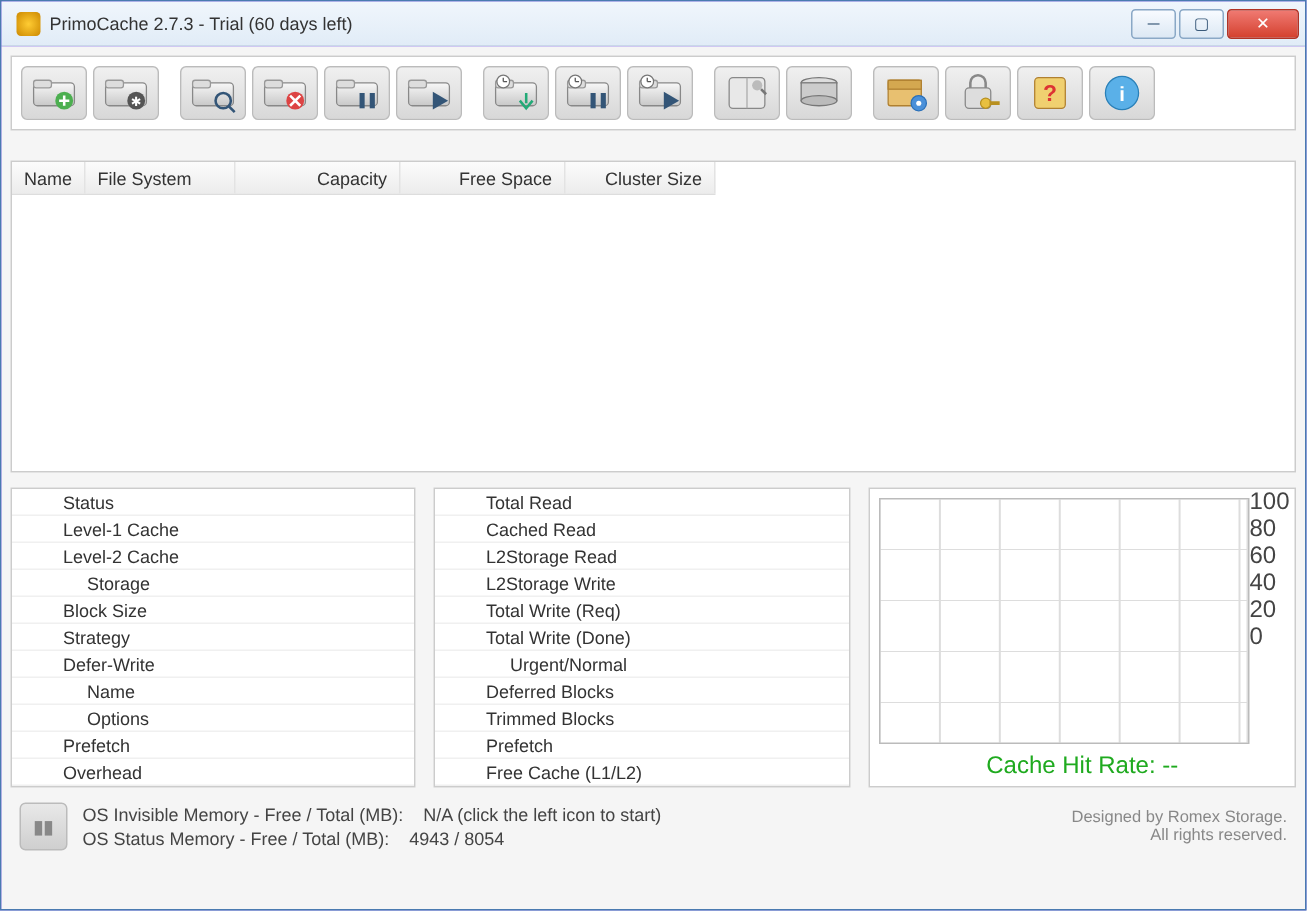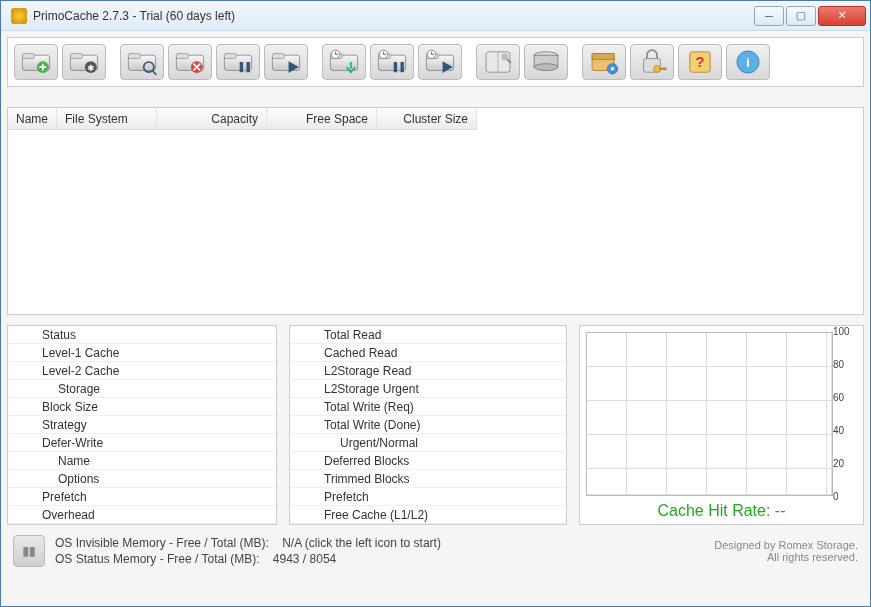--- a/index.html
+++ b/index.html
@@ -114,21 +114,21 @@
   position: absolute; left: 6px; top: 6px; right: 30px; bottom: 28px;
 }
 .chartarea .grid {
   width: 100%; height: 100%;
   border: 1px solid #bbb;
   background-image:
     repeating-linear-gradient(to right, #ddd 0 1px, transparent 1px 40px),
     repeating-linear-gradient(to bottom, #ddd 0 1px, transparent 1px 34px);
   background-position: -1px -1px;
 }
-.ylabels { position:absolute; right:4px; top:0; bottom:22px; width:26px; display:flex; flex-direction:column; justify-content:space-between; font-size:10px; color:#444; text-align:left;}
+.ylabels { position:absolute; right:4px; top:0; bottom:22px; width:26px; display:flex; flex-direction:column; justify-content:flex-start; font-size:16px; color:#444; text-align:left;}
 .chartcap { position:absolute; left:0; right:0; bottom:4px; text-align:center; color:#1faa1f; font-size:16px;}
 .footer {
   margin-top: 6px;
   display: flex;
   align-items: center;
   padding: 4px 6px;
   font-size: 12px;
   color: #444;
 }
 .footicon {
@@ -423,21 +423,21 @@
           <div class="kv">
             <span class="k">Total Read</span>
           </div>
           <div class="kv">
             <span class="k">Cached Read</span>
           </div>
           <div class="kv">
             <span class="k">L2Storage Read</span>
           </div>
           <div class="kv">
-            <span class="k">L2Storage Urgent</span>
+            <span class="k">L2Storage Write</span>
           </div>
           <div class="kv">
             <span class="k">Total Write (Req)</span>
           </div>
           <div class="kv">
             <span class="k">Total Write (Done)</span>
           </div>
           <div class="kv indent">
             <span class="k">Urgent/Normal</span>
           </div>

